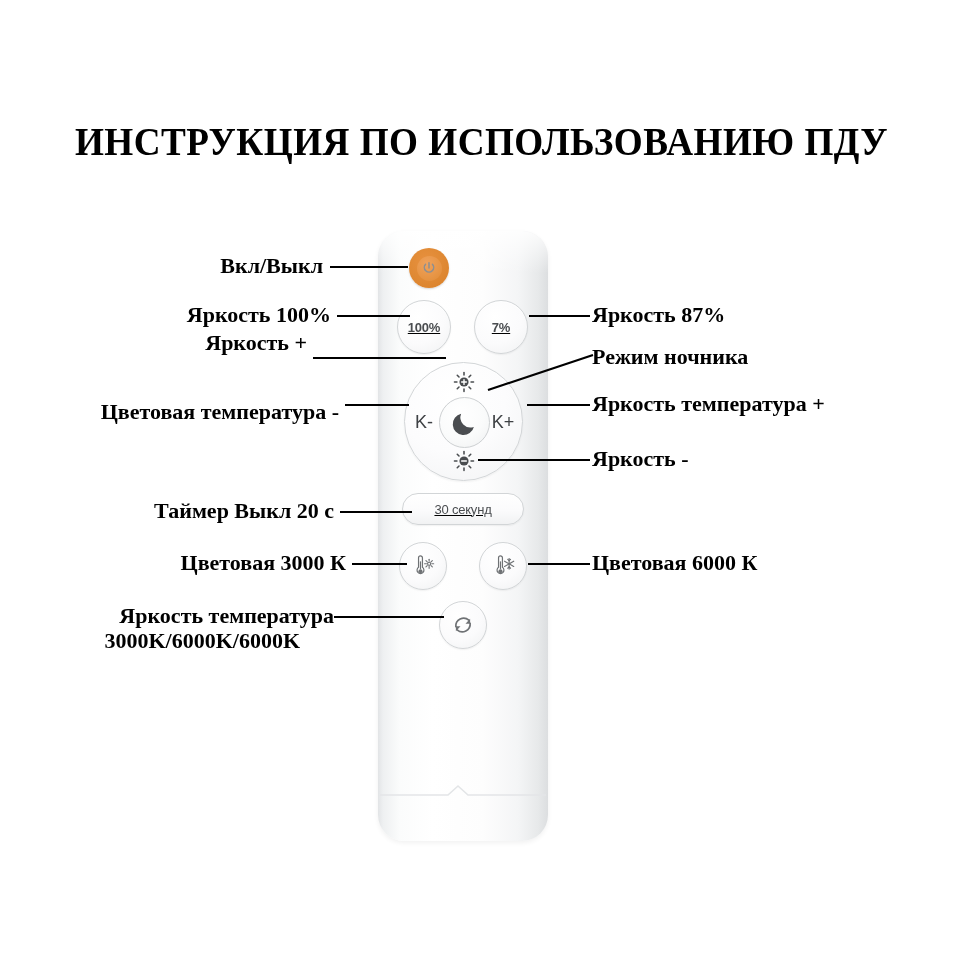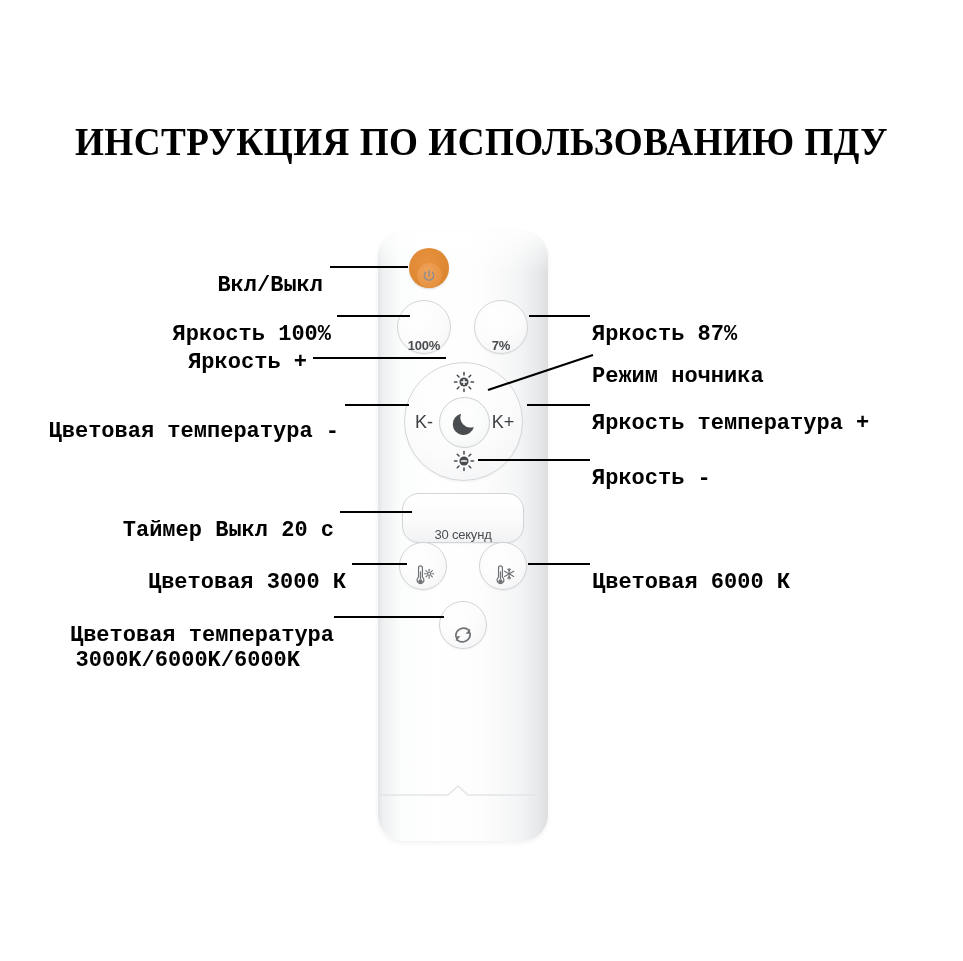--- a/index.html
+++ b/index.html
@@ -68,22 +68,23 @@
     width: 170px;
     height: 22px;
     pointer-events: none;
   }
 
   
   .btn {
     position: absolute;
     box-sizing: border-box;
     display: flex;
-    align-items: flex-end;
+    align-items: center;
     justify-content: center;
+    text-decoration: underline;
   }
   .circle-btn {
     border-radius: 50%;
     border: 1.4px solid #d2d5d7;
     background: radial-gradient(circle at 38% 30%, #ffffff 0%, #fbfbfc 55%, #f0f1f2 100%);
     box-shadow: inset 0 1px 1px rgba(255,255,255,0.9), 0 1px 1.5px rgba(0,0,0,0.055);
   }
   .btn-label {
     font-family: "Liberation Sans", sans-serif;
     font-weight: 700;
@@ -140,45 +141,44 @@
   .k-text {
     font-family: "Liberation Sans", sans-serif;
     font-size: 18px;
     font-weight: 400;
     color: #3e4144;
   }
 
   
   #btn-timer {
     left: 24px; top: 262px;
-    width: 122px; height: 50px;
+    width: 122px; height: 32px;
     border-radius: 17px;
     border: 1.4px solid #d2d5d7;
     background: linear-gradient(to bottom, #ffffff 0%, #fbfbfc 55%, #f1f2f3 100%);
     box-shadow: inset 0 1px 1px rgba(255,255,255,0.9), 0 1px 1.5px rgba(0,0,0,0.055);
   }
   #btn-timer .btn-label { font-size: 13px; font-weight: 400; color: #4a4d50; }
 
   
   #btn-warm { left: 21px; top: 311px; width: 48px; height: 48px; }
   #btn-cool { left: 101px; top: 311px; width: 48px; height: 48px; }
 
   
   #btn-cycle { left: 61px; top: 370px; width: 48px; height: 48px; }
 
   
   .label {
     position: absolute;
-    font-family: Liberation Mono, monospace;
+    font-family: Liberation Serif, serif;
     font-size: 22px;
     font-weight: 700;
     color: #000000;
     white-space: nowrap;
     line-height: 1.14;
-    margin-top: 20px;
   }
   .label.right { text-align: left; }
   .label.left  { text-align: right; }
 
   
   .leader {
     position: absolute;
     background: #000000;
     height: 2px;
   }
@@ -344,21 +344,21 @@
 <div class="label left" style="right:632px; top:302px;">Яркость 100%</div>
 
 <div class="label left" style="right:656px; top:330px;">Яркость +</div>
 
 <div class="label left" style="right:624px; top:399px;">Цветовая температура -</div>
 
 <div class="label left" style="right:629px; top:498px;">Таймер Выкл 20 с</div>
 
 <div class="label left" style="right:617px; top:550px;">Цветовая 3000 К</div>
 
-<div class="label left" style="right:629px; top:603px;">Цветовая температура</div>
+<div class="label left" style="right:629px; top:603px;">Яркость температура</div>
 <div class="label left" style="right:663px; top:628px;">3000K/6000K/6000K</div>
 
 <div class="label right" style="left:592px; top:302px;">Яркость 87%</div>
 
 <div class="label right" style="left:592px; top:344px;text-align:right;">Режим ночника</div>
 
 <div class="label right" style="left:592px; top:391px;">Яркость температура +</div>
 
 <div class="label right" style="left:592px; top:446px;">Яркость -</div>
 

